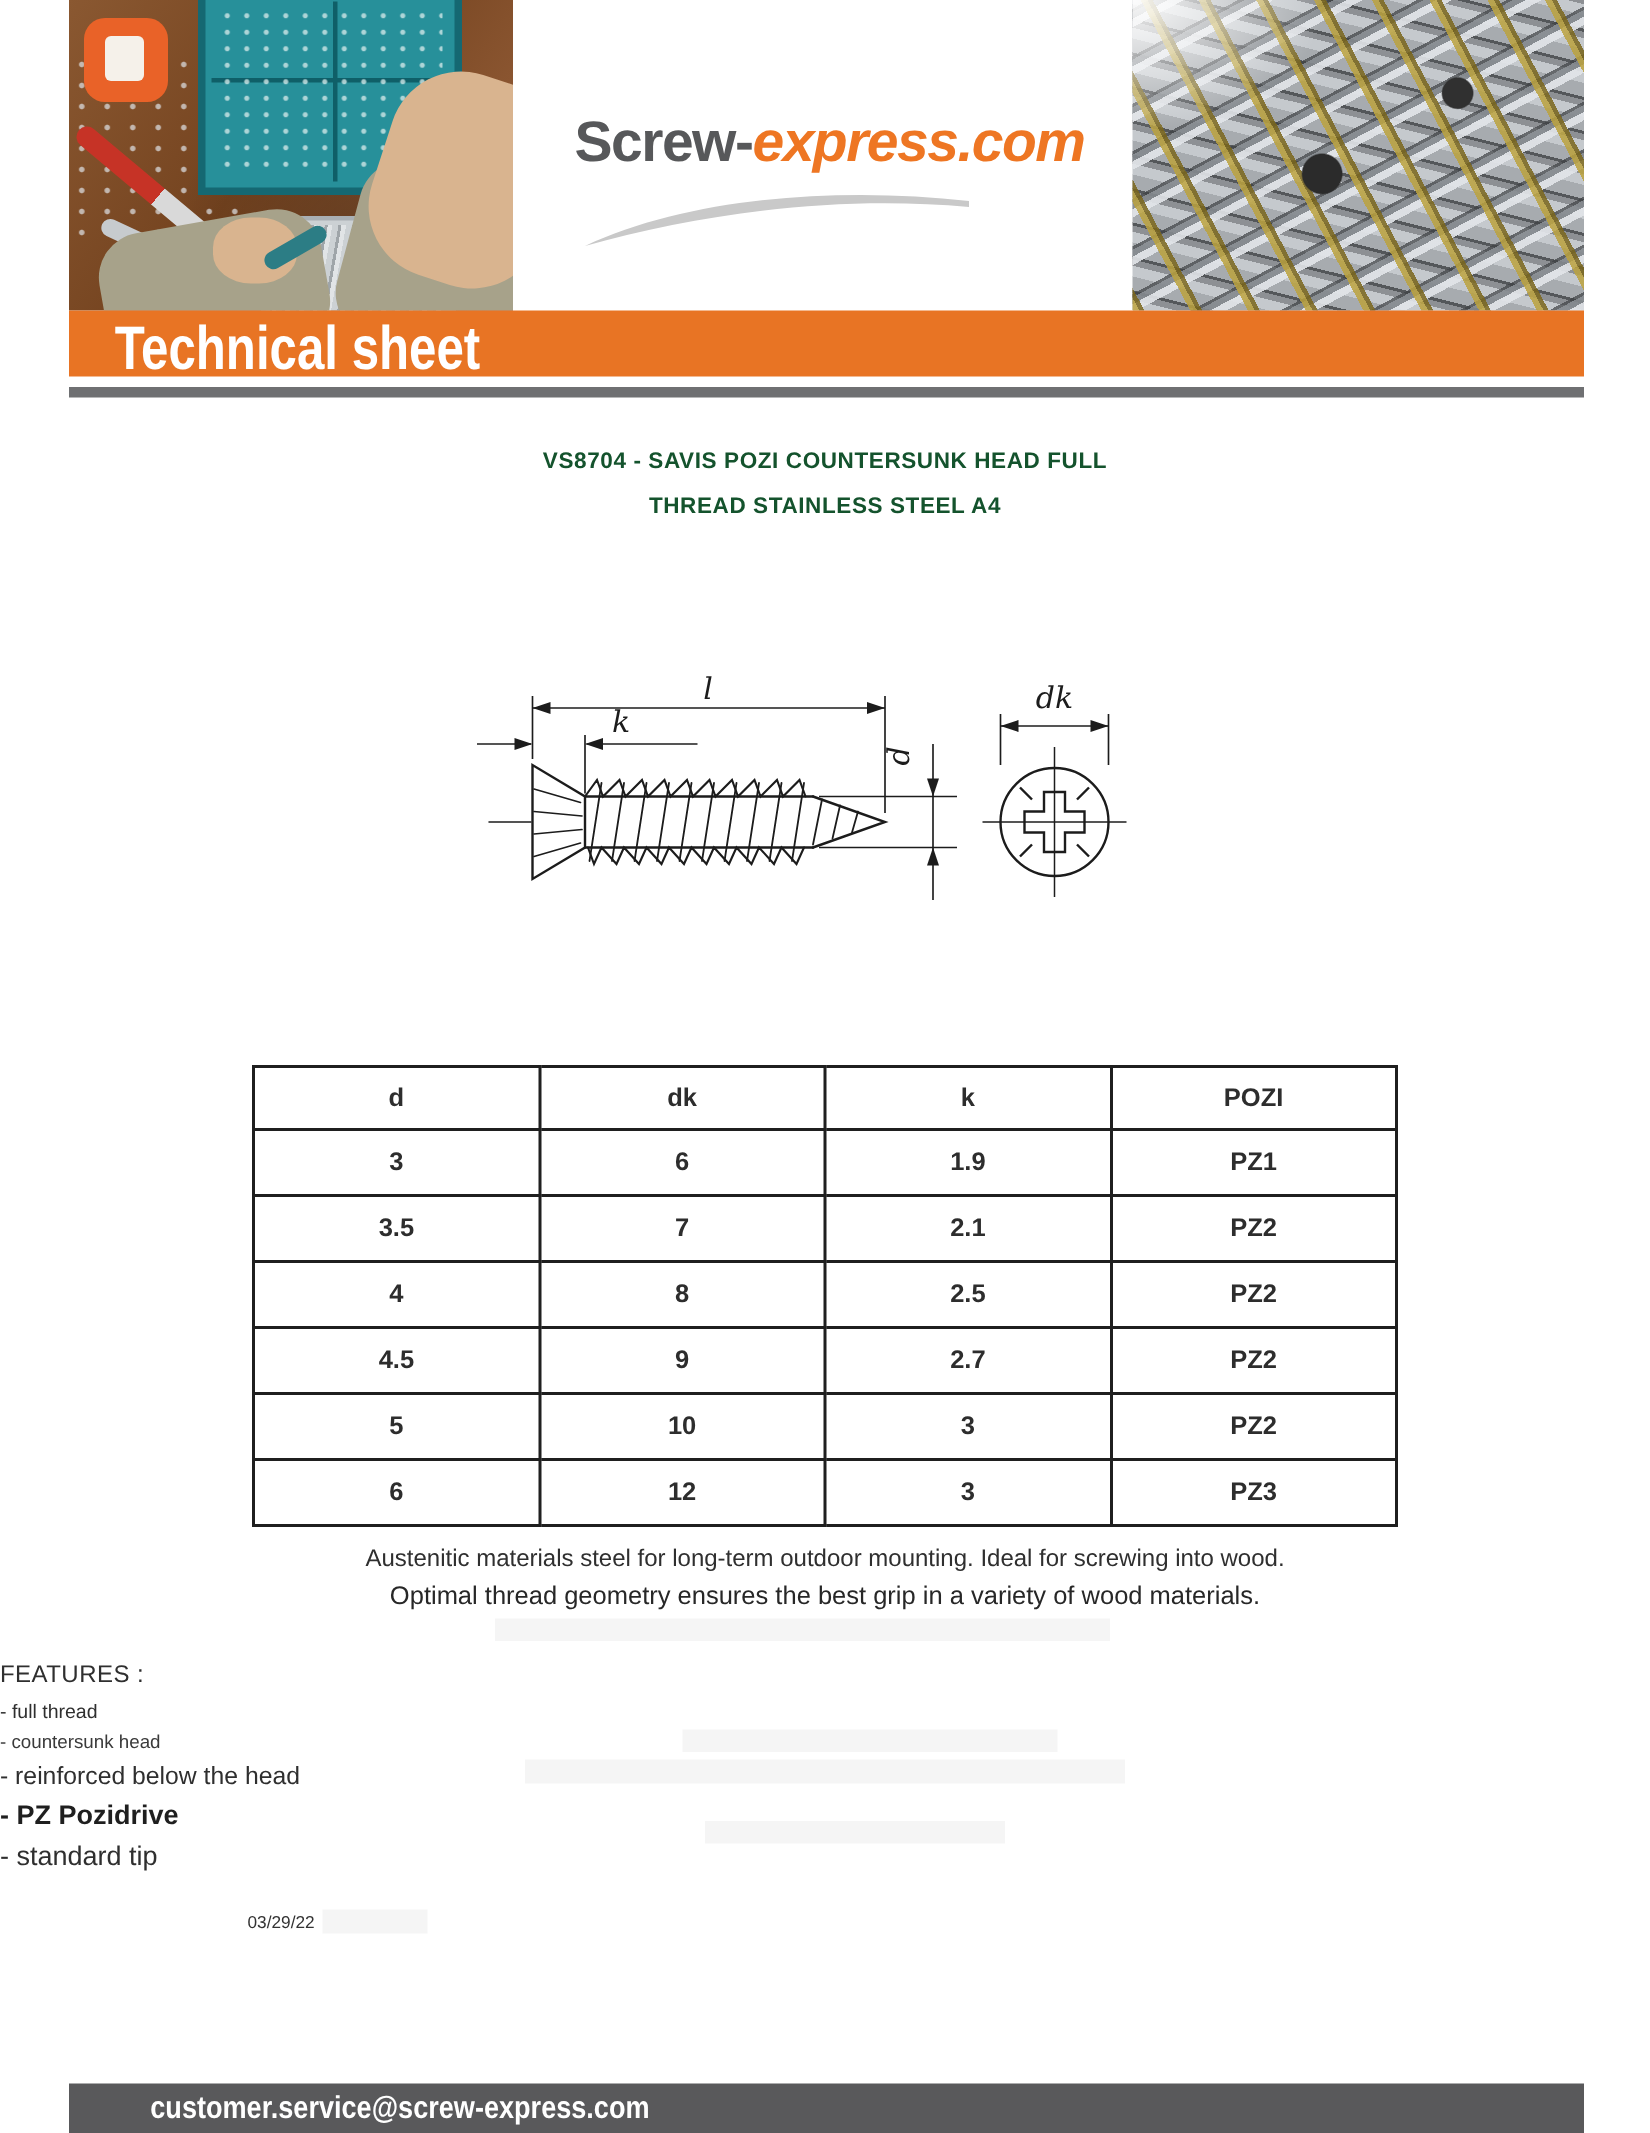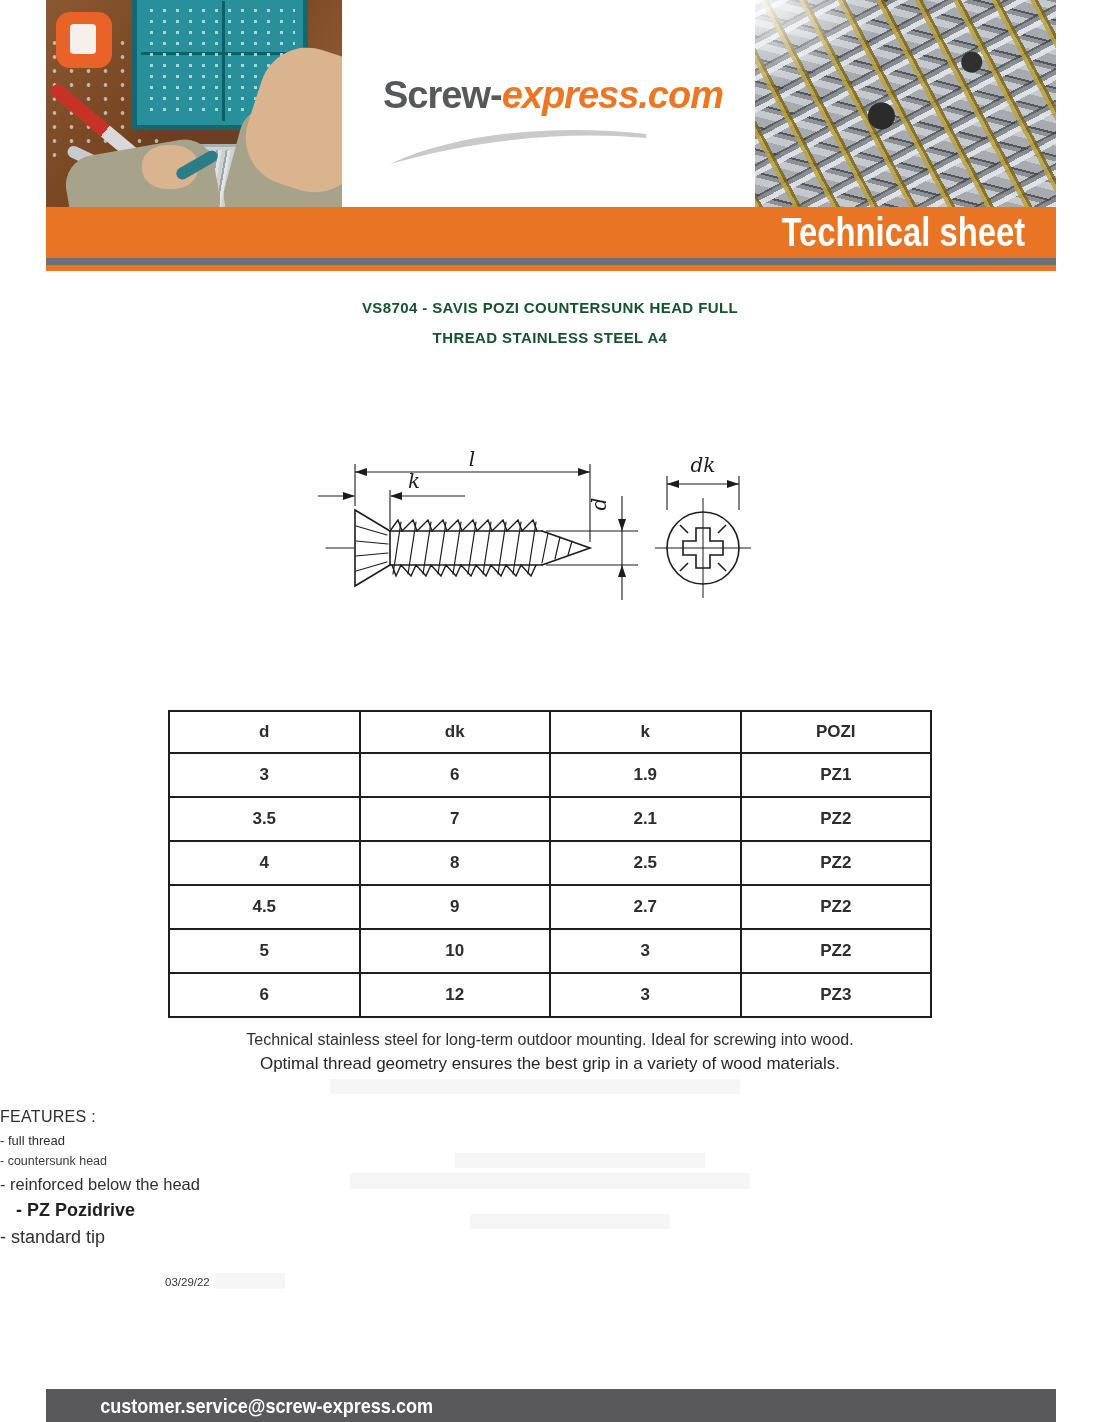--- a/index.html
+++ b/index.html
@@ -44,21 +44,21 @@
       repeating-linear-gradient(62deg, rgba(187,162,62,.85) 0 4px, rgba(122,102,28,.85) 4px 7px, transparent 7px 34px),
       repeating-linear-gradient(-28deg, rgba(226,229,233,.9) 0 5px, rgba(132,137,142,.9) 5px 9px, rgba(62,65,68,.7) 9px 11px, transparent 11px 28px),
       repeating-linear-gradient(14deg, #c5c9cd 0 7px, #8d9094 7px 11px, #54575a 11px 13px, #a7abaf 13px 22px);}
 
   .logo{position:absolute;left:383px;top:74px;width:350px;height:90px;white-space:nowrap;}
   .logo .p1{font-size:38px;font-weight:bold;color:#57585a;letter-spacing:-1px;}
   .logo .p2{font-size:38px;font-weight:bold;font-style:italic;color:#ee7623;letter-spacing:-1px;}
   .logo-swoosh{position:absolute;left:388px;top:126px;}
 
   
-  .banner{position:absolute;left:46px;top:207px;width:1010px;height:64px;background:#e87424;text-align:right;}
+  .banner{position:absolute;left:46px;top:207px;width:1010px;height:44px;background:#e87424;text-align:left;}
   .banner .txt{display:inline-block;color:#fff;font-size:41px;font-weight:800;line-height:50px;
     transform:scaleX(.8);transform-origin:center;letter-spacing:0;}
   .gray-rule{position:absolute;left:46px;top:258px;width:1010px;height:7px;background:#6f7072;}
 
   
   .product-title{position:absolute;left:0;top:293px;width:100%;text-align:center;
     color:#14532d;font-size:15px;font-weight:600;letter-spacing:.4px;line-height:30px;}
 
   
   .drawing{position:absolute;left:290px;top:438px;}
@@ -74,21 +74,21 @@
   .descr{position:absolute;left:0;top:1031px;width:100%;text-align:center;color:#2f2f2f;}
   .descr .l1{font-size:16px;margin-bottom:5px;}
   .descr .l2{font-size:17px;color:#272727;}
 
   
   .features{position:absolute;left:0;top:1108px;width:100%;color:#2f2f2f;}
   .features .fh{font-size:16px;margin-bottom:7px;letter-spacing:.3px;}
   .features .f0{font-size:13px;margin-bottom:6px;}
   .features .f1{font-size:12.5px;margin-bottom:7px;color:#3a3a3a;}
   .features .f2{font-size:16.5px;margin-bottom:6px;}
-  .features .f3{font-size:18px;font-weight:bold;color:#1f1f1f;margin-bottom:6px;padding-left:16px;}
+  .features .f3{font-size:18px;font-weight:bold;color:#1f1f1f;margin-bottom:6px;}
   .features .f4{font-size:18px;}
 
   
   .band{position:absolute;background:#f0f0f0;opacity:.65;}
 
   .date{position:absolute;left:165px;top:1276px;font-size:11.5px;color:#333;}
 
   
   .footer{position:absolute;left:46px;top:1389px;width:1010px;height:33px;background:#59595b;
     text-align:left;padding:0;box-sizing:border-box;}
@@ -261,21 +261,21 @@
     </tbody>
   </table>
 
   <div class="band" style="left:330px;top:1079px;width:410px;height:15px;"></div>
   <div class="band" style="left:455px;top:1153px;width:250px;height:15px;"></div>
   <div class="band" style="left:350px;top:1173px;width:400px;height:16px;"></div>
   <div class="band" style="left:470px;top:1214px;width:200px;height:15px;"></div>
   <div class="band" style="left:215px;top:1273px;width:70px;height:16px;"></div>
 
   <div class="descr">
-    <div class="l1">Technical stainless steel for long-term outdoor mounting. Ideal for screwing into wood.</div>
+    <div class="l1">Austenitic materials steel for long-term outdoor mounting. Ideal for screwing into wood.</div>
     <div class="l2">Optimal thread geometry ensures the best grip in a variety of wood materials.</div>
   </div>
 
   <div class="features">
     <div class="fh">FEATURES :</div>
     <div class="f0">- full thread</div>
     <div class="f1">- countersunk head</div>
     <div class="f2">- reinforced below the head</div>
     <div class="f3">- PZ Pozidrive</div>
     <div class="f4">- standard tip</div>

